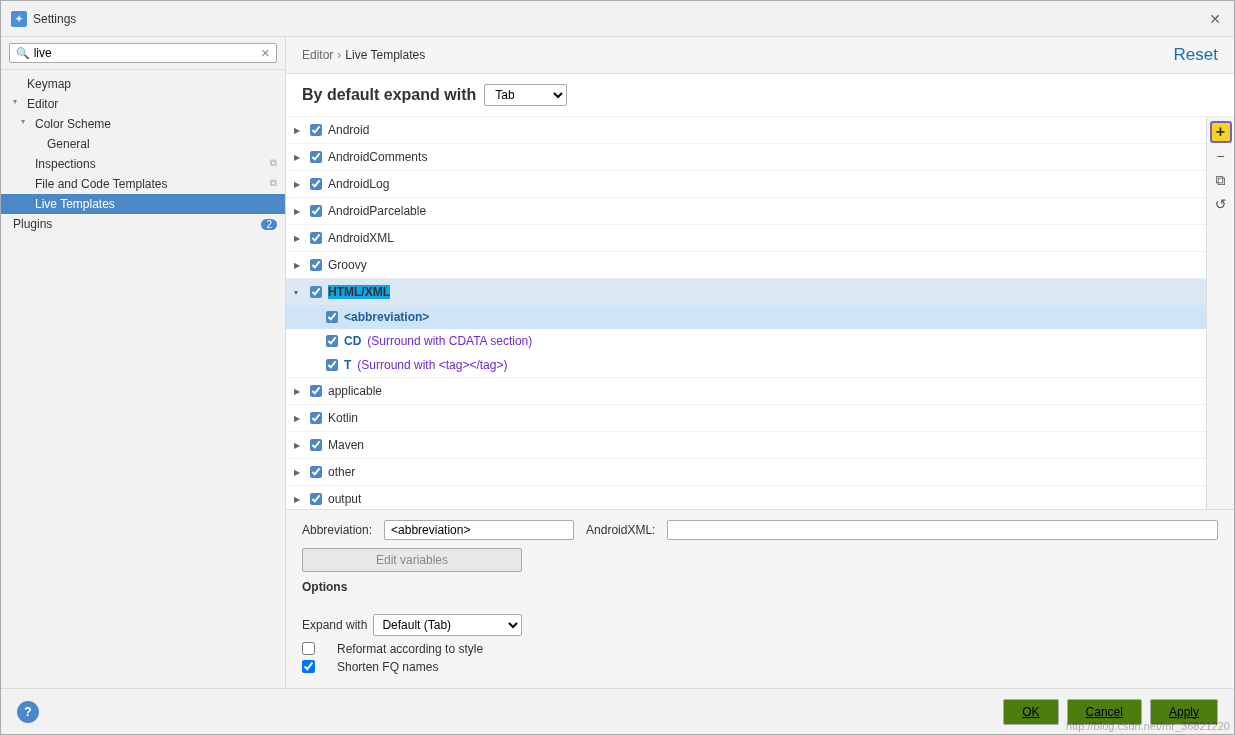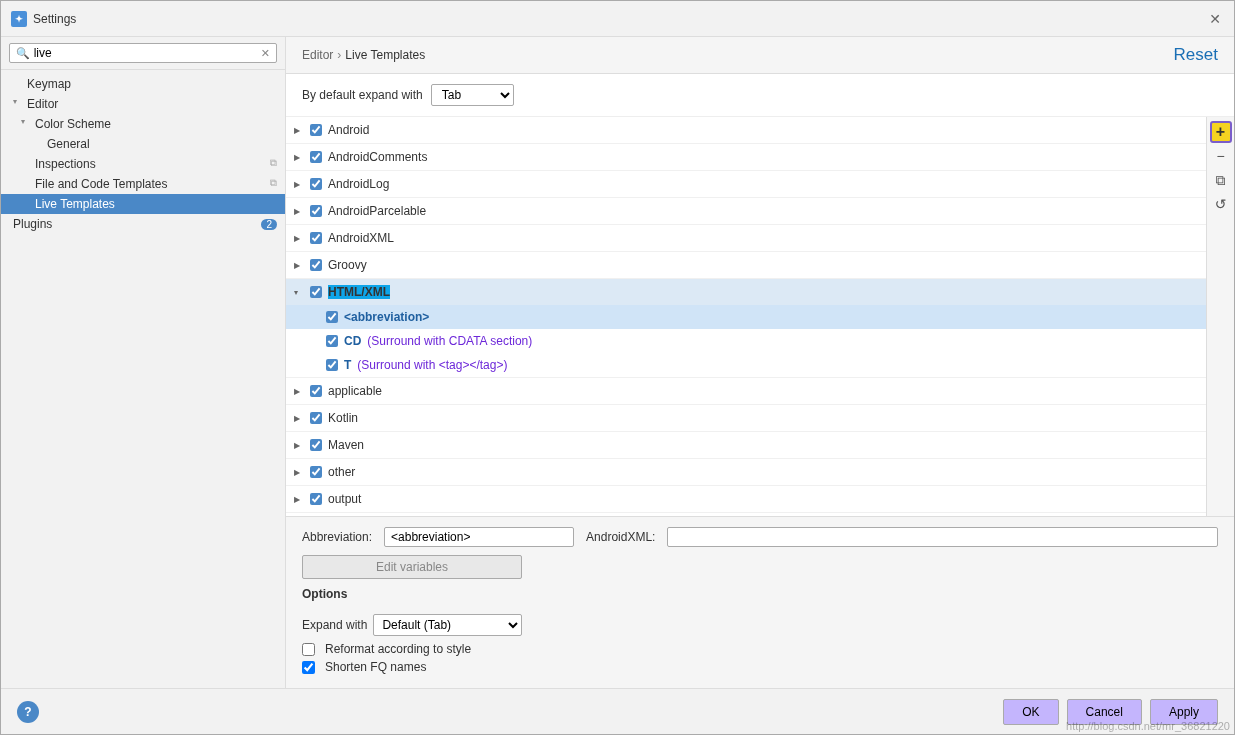--- a/index.html
+++ b/index.html
@@ -198,22 +198,23 @@
     
     .expand-with-row {
       display: flex;
       align-items: center;
       gap: 8px;
       padding: 10px 16px;
       border-bottom: 1px solid #eee;
     }
     
     .expand-label {
-      font-size: 12px;
-      color: #333;
+      font-size: 16px;
+      color: #333;
+      font-weight: bold;
     }
     
     .expand-select {
       padding: 2px 20px 2px 6px;
       border: 1px solid #aaa;
       border-radius: 2px;
       font-size: 12px;
       background: white;
       cursor: pointer;
       appearance: auto;
@@ -410,21 +411,21 @@
     }
     
     .options-panel {
       width: 220px;
     }
     
     .options-header {
       font-size: 12px;
       font-weight: bold;
       color: #333;
-      margin-bottom: 13px;
+      margin-bottom: 20px;
     }
     
     .options-row {
       display: flex;
       align-items: center;
       gap: 6px;
       margin-bottom: 6px;
     }
     
     .options-label {
@@ -437,22 +438,22 @@
       padding: 2px 4px;
       border: 1px solid #aaa;
       border-radius: 2px;
       font-size: 12px;
       background: white;
       flex: 1;
     }
     
     .options-checkbox-row {
       display: flex;
-      align-items: flex-end;
-      gap: 10px;
+      align-items: flex-start;
+      gap: 22px;
       margin-bottom: 4px;
     }
     
     .options-checkbox {
       width: 13px;
       height: 13px;
     }
     
     .options-checkbox-label {
       font-size: 12px;
@@ -502,21 +503,22 @@
       display: flex;
       gap: 8px;
     }
     
     .btn-ok, .btn-cancel, .btn-apply {
       padding: 5px 18px;
       font-size: 12px;
       cursor: pointer;
       border-radius: 2px;
       border: 1px solid #aaa;
-      background: #c4b5fd;
+      background: #4d7c0f;
+      text-decoration: underline;
     }
 
     
     .watermark {
       position: absolute;
       bottom: 2px;
       right: 4px;
       font-size: 11px;
       color: rgba(0,0,0,0.3);
     }

